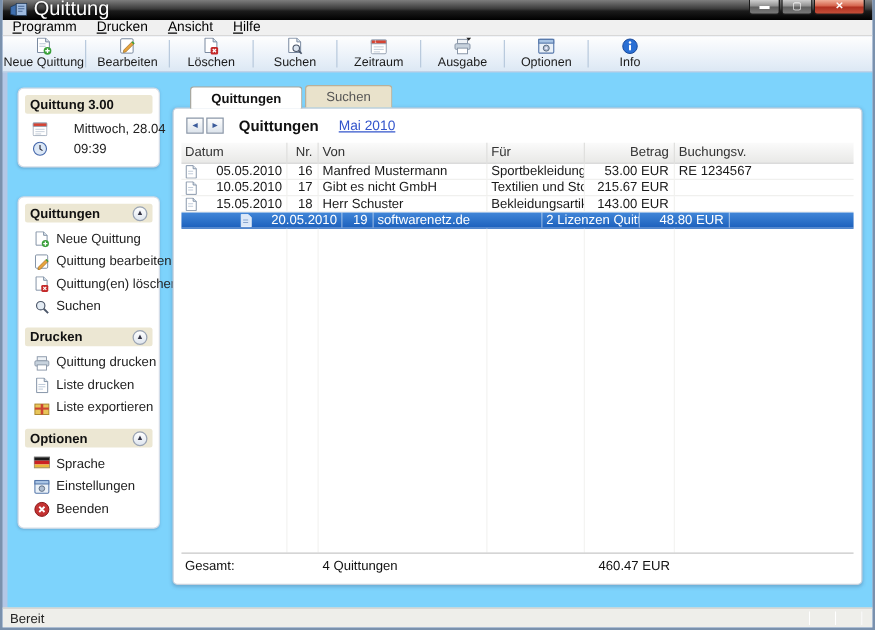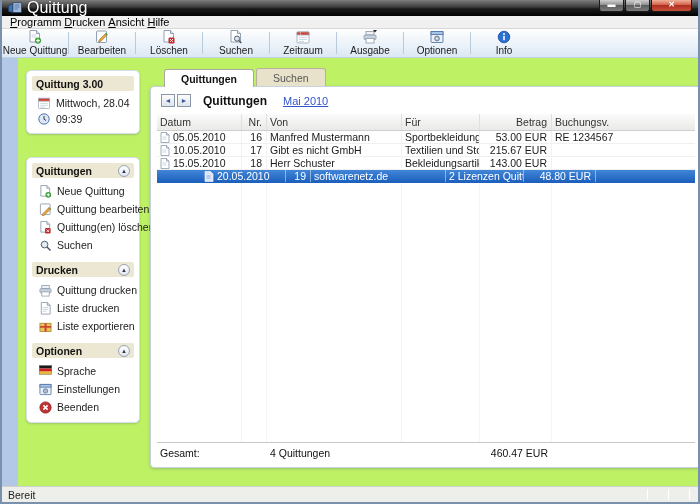--- a/index.html
+++ b/index.html
@@ -15,46 +15,46 @@
   .titlebar .title-text { color:#fff; font-size:16px; text-shadow:0 1px 2px #000; }
   .win-controls { position:absolute; right:6px; top:0; display:flex; gap:1px; }
   .win-btn { height:12px; border:1px solid #1a1a1a; border-top:none; border-radius:0 0 3px 3px;
              background:linear-gradient(#cfcfcf, #8f8f8f 45%, #5f5f5f 50%, #7a7a7a);
              color:#fff; font-size:8px; line-height:10px; text-align:center; }
   .win-btn.min { width:25px; } .win-btn.max { width:25px; }
   .win-btn.close { width:41px; background:linear-gradient(#f0b09a, #d4614a 45%, #b03020 50%, #c4503a); font-weight:bold; }
 
   
   .menubar { position:absolute; left:0; top:16px; right:0; height:13px; background:#f0f0f0;
-             display:flex; align-items:center; padding-left:8px; gap:3px; border-bottom:1px solid #d8d8d8; }
+             display:flex; align-items:center; padding-left:8px; gap:16px; border-bottom:1px solid #d8d8d8; }
   .menu-item { display:inline-block; font-size:11px; color:#000; line-height:12px; }
   .menu-item::first-letter { text-decoration:underline; }
 
   
   .toolbar { position:absolute; left:0; top:29px; right:0; height:29px;
              background:linear-gradient(#fefefe, #eaf1f9 60%, #dcE8f4);
              border-bottom:1px solid #c2d3e6; display:flex; align-items:stretch; }
   .tb-btn { width:66px; display:flex; flex-direction:column; align-items:center; justify-content:center; gap:1px; }
   .tb-btn .tb-ico { position:relative; width:14px; height:14px; }
   .tb-btn .tb-label { font-size:10px; color:#1a1a1a; white-space:nowrap; }
   .tb-sep { width:1px; background:#b9cadd; margin:3px 0; }
 
   
-  .client { position:absolute; left:16px; top:58px; right:0; height:430px; background:#bef264; }
+  .client { position:absolute; left:4px; top:58px; right:0; height:430px; background:#7dd3fc; }
 
   
   .sidebar { position:absolute; left:8px; top:12px; width:114px; }
   .side-card { background:#fff; border-radius:5px; border:1px solid #d5ddE8; box-shadow:0 1px 2px rgba(60,80,120,.25); padding:3px 3px 6px; }
   .side-card + .side-card { margin-top:23px; }
   .card-head { background:#ece7d3; border-radius:2px; height:15px; display:flex; align-items:center;
                padding:0 4px; margin:2px 2px 4px; }
   .card-head .ch-title { font-size:10.5px; font-weight:bold; color:#111; flex:1; }
   .collapse-btn { width:12px; height:12px; border-radius:50%; border:1px solid #9aa4b4;
                   background:linear-gradient(#fff,#dfe6ef); font-size:6px; line-height:10px; text-align:center; color:#334; }
-  .side-row { display:flex; align-items:center; gap:5px; height:16px; padding-left:8px; }
+  .side-row { display:flex; align-items:center; gap:20px; height:16px; padding-left:8px; }
   .side-row .lbl { font-size:10.5px; color:#222; white-space:nowrap; }
   .side-item { display:flex; align-items:center; gap:5px; height:18px; padding-left:9px; cursor:default; }
   .side-item .lbl { font-size:10.5px; color:#222; white-space:nowrap; }
   .ico13 { width:13px; height:13px; flex:0 0 13px; position:relative; }
 
   
   .content { position:absolute; left:132px; top:10px; width:552px; height:400px; }
   .tabs { position:relative; height:18px; padding-left:14px; display:flex; gap:2px; z-index:2; }
   .tab { height:18px; padding:0 16px; font-size:10.5px; display:flex; align-items:center;
          border:1px solid #a8a8a0; border-bottom:none; border-radius:3px 3px 0 0; }
@@ -72,21 +72,21 @@
   
   .tbl { flex:1; display:flex; flex-direction:column; margin:0 6px 5px; overflow:hidden; }
   .grid { display:grid; grid-template-columns:85px 25px 135px 78px 72px 1fr; }
   .tbl-header { height:17px; background:linear-gradient(#fbfbfb,#e9e9e7); border-bottom:1px solid #cfcfcf; }
   .tbl-header .hc { font-size:10.5px; color:#333; padding:2px 4px 0 3px; border-right:1px solid #e0e0de; }
   .hc.r { text-align:right; }
   .tbl-row { height:13px; border-bottom:1px solid #f0f0ee; }
   .tbl-row .c { font-size:10.5px; line-height:12px; color:#1a1a1a; padding:0 4px 0 3px; white-space:nowrap; overflow:hidden;
                 border-right:1px solid #f2f2f0; }
   .c.r { text-align:right; }
-  .c.datum { display:flex; align-items:center; gap:3px; }
+  .c.datum { display:flex; align-items:center; gap:15px; }
   .row-ico { width:10px; height:11px; flex:0 0 10px; }
   .tbl-row.selected { background:linear-gradient(#4186d8,#1d61bd); border-bottom-color:#1d61bd;padding-left:44px; }
   .tbl-row.selected .c { color:#fff; border-right-color:rgba(255,255,255,.45); }
   .tbl-filler { flex:1; }
   .tbl-filler .fc { border-right:1px solid #f4f4f2; }
   .tbl-foot { height:20px; border-top:1px solid #c8c8c8; align-items:center; }
   .tbl-foot .fc { font-size:10.5px; color:#111; padding:0 4px 0 3px; }
   .fc.r { text-align:right; }
 
   

